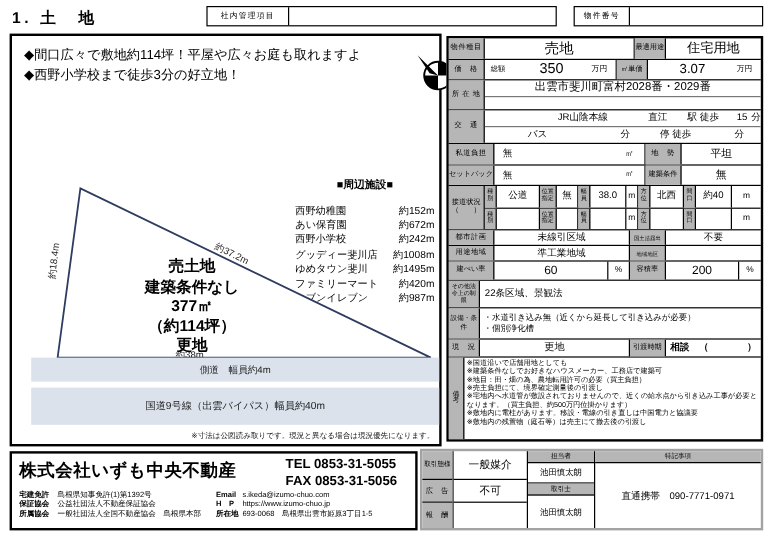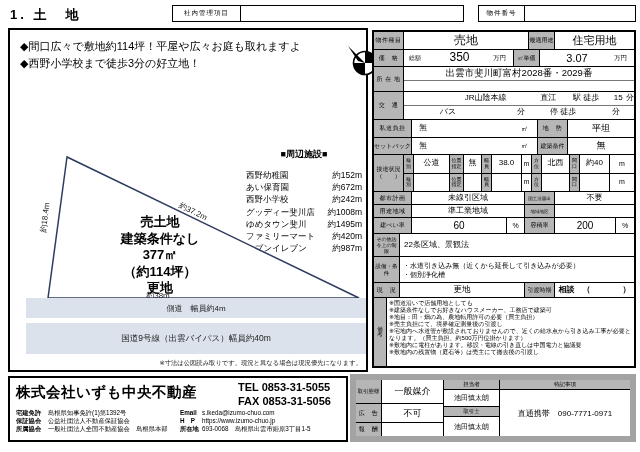--- a/index.html
+++ b/index.html
@@ -23,21 +23,21 @@
 .tbl{left:372px;top:30px;width:264px;border:2px solid #000;display:flex;flex-direction:column;background:#fff;}
 .row{display:flex;border-bottom:1px solid #000;}
 .row.last{border-bottom:none;flex:1;}
 .c{border-right:1px solid #000;display:flex;align-items:center;justify-content:center;line-height:1.1;overflow:hidden;}
 .c.end{border-right:none;}
 .g{background:#b6b6b6;}
 .lab{font-size:6px;letter-spacing:0.5px;text-align:center;}
 .lab2{font-size:6px;line-height:7px;text-align:center;}
 .tiny{font-size:5px;line-height:5.5px;word-break:break-all;text-align:center;padding:0 1px;}
 .v{font-size:9px;}
-.bgrid{left:350px;top:374px;width:286px;height:68px;border:6px solid #a3a3a3;display:flex;background:#fff;}
+.bgrid{left:350px;top:374px;width:286px;height:68px;border:2px solid #a3a3a3;display:flex;background:#fff;}
 .fbox{left:8px;top:376px;width:340px;height:66px;border:2px solid #000;background:#fff;}
 .company{position:absolute;left:6px;top:5px;font-size:14.5px;font-weight:bold;letter-spacing:0.5px;}
 .telfax{position:absolute;left:228px;top:2px;font-size:11px;font-weight:bold;line-height:14px;}
 .lic{position:absolute;left:6px;top:31px;font-size:6.3px;line-height:8px;}
 .lic .ll{display:inline-block;width:32px;font-weight:bold;}
 .cont{position:absolute;left:170px;top:31px;font-size:6.3px;line-height:8px;}
 .cont .ll{display:inline-block;width:22px;font-weight:bold;}
 .hcell{border-bottom:1px solid #000;display:flex;align-items:center;justify-content:center;}
 </style>
 </head>

